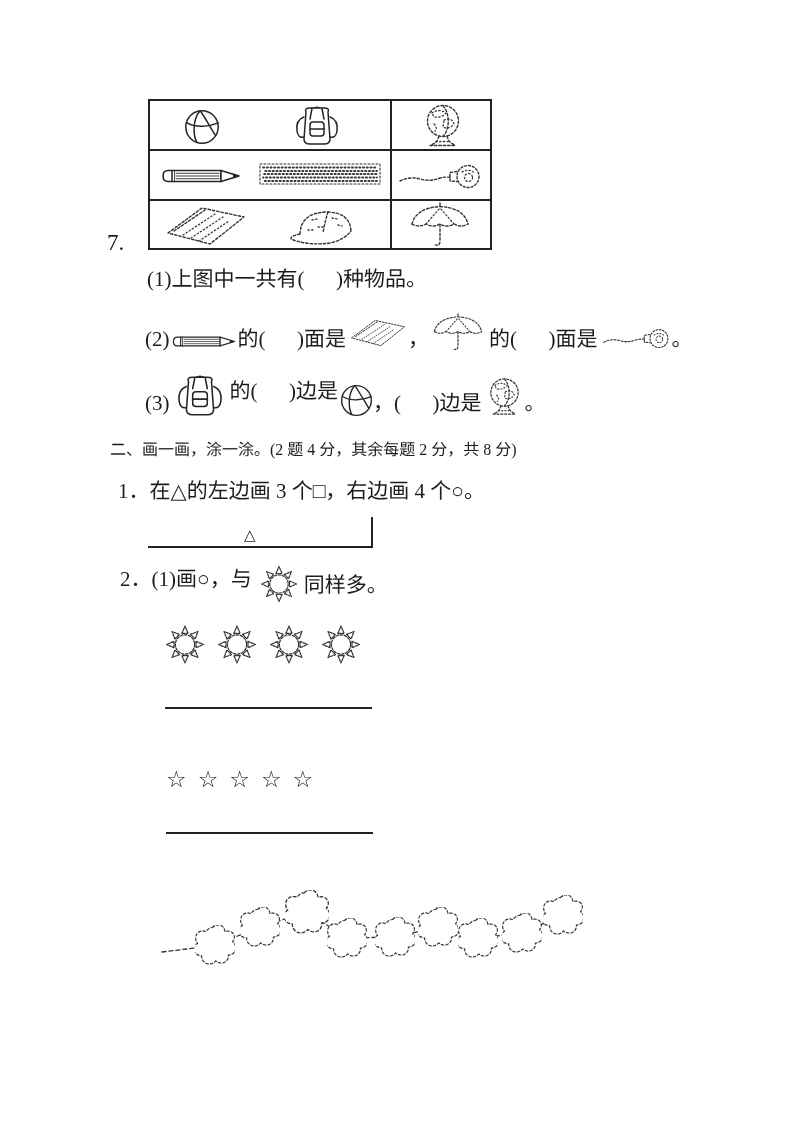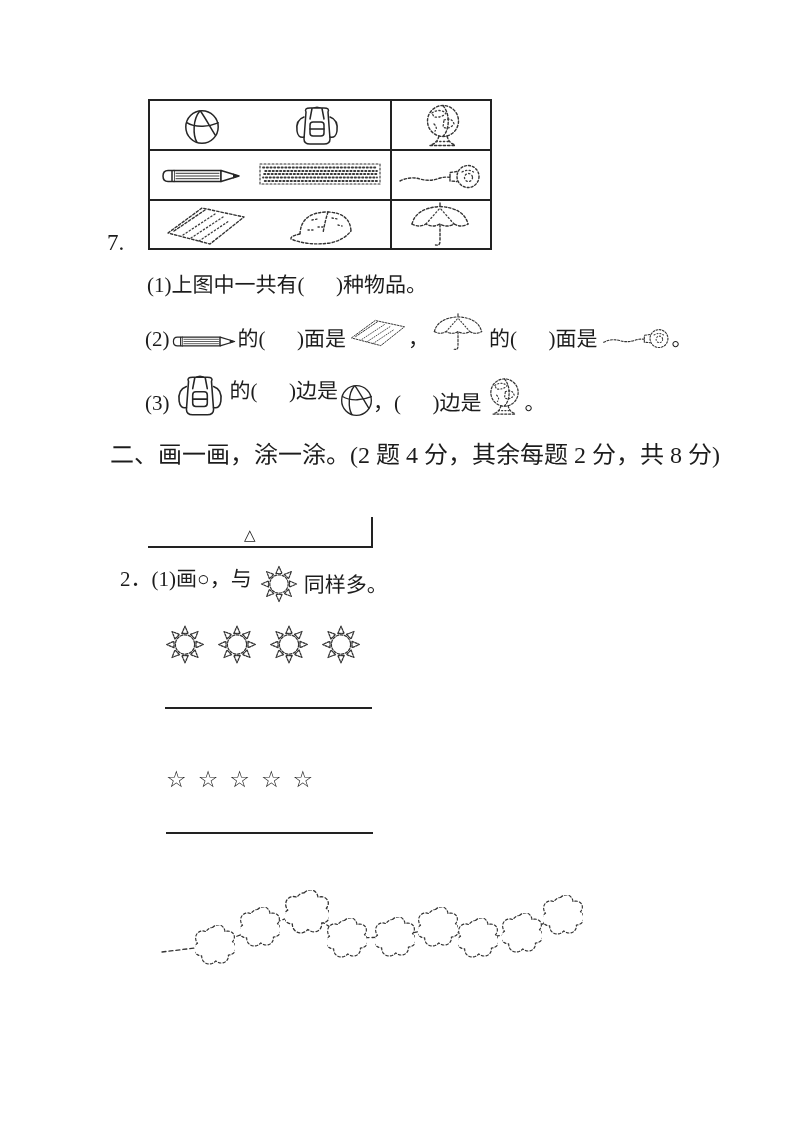--- a/index.html
+++ b/index.html
@@ -149,21 +149,21 @@
     <svg class="itm" style="left:138px;top:105px" width="76" height="41">
         <use href="#sym-cap"></use>
       </svg>
     <svg class="itm" style="left:258px;top:100px" width="64" height="47">
         <use href="#sym-umbrella"></use>
       </svg>
   </div>
 
   <div class="abs t" style="left:107px;top:229px;font-size:23px">7.</div>
 
-  <div class="abs t" style="left:147px;top:272px">(1)上图中一共有(      )种物品。</div>
+  <div class="abs t" style="left:147px;top:266px">(1)上图中一共有(      )种物品。</div>
 
   <div class="row" style="left:145px;top:300px;height:58px">
     <span class="t" style="margin-bottom:6px">(2)</span>
     <svg width="66" height="15" style="margin:0 1px 9px 1px">
         <use href="#sym-pencil" width="66" height="15"></use>
       </svg>
     <span class="t" style="margin-bottom:6px">的(      )面是</span>
     <svg width="60" height="48" style="margin:0 0 2px 2px">
         <use href="#sym-notebook" width="60" height="48"></use>
       </svg>
@@ -187,22 +187,23 @@
     <svg width="33" height="33" style="margin:0 0 3px 2px">
         <use href="#sym-ball" width="33" height="33"></use>
       </svg>
     <span class="t" style="margin-bottom:4px">，(      )边是</span>
     <svg width="37" height="47" style="margin:0 2px 0 4px">
         <use href="#sym-globe" width="37" height="47"></use>
       </svg>
     <span class="t" style="margin-bottom:4px">。</span>
   </div>
 
-  <div class="abs t" style="left:110px;top:440px;font-size:24px">二、画一画，涂一涂。(2 题 4 分，其余每题 2 分，共 8 分)</div>
-
+  <div class="abs t" style="left:110px;top:440px;font-size:16px">二、画一画，涂一涂。(2 题 4 分，其余每题 2 分，共 8 分)</div>
+
+  <div class="abs t" style="left:118px;top:478px">1．在△的左边画 3 个□，右边画 4 个○。</div>
 
   <div class="fig1">
     <div class="riser"></div>
     <span class="tri">△</span>
   </div>
 
   <div class="row" style="left:120px;top:563px;height:49px">
     <span class="t" style="margin-bottom:20px">2．(1)画○，与</span>
     <svg width="42" height="42" style="margin:0 4px 7px 6px">
         <use href="#sym-sun" width="42" height="42"></use>

